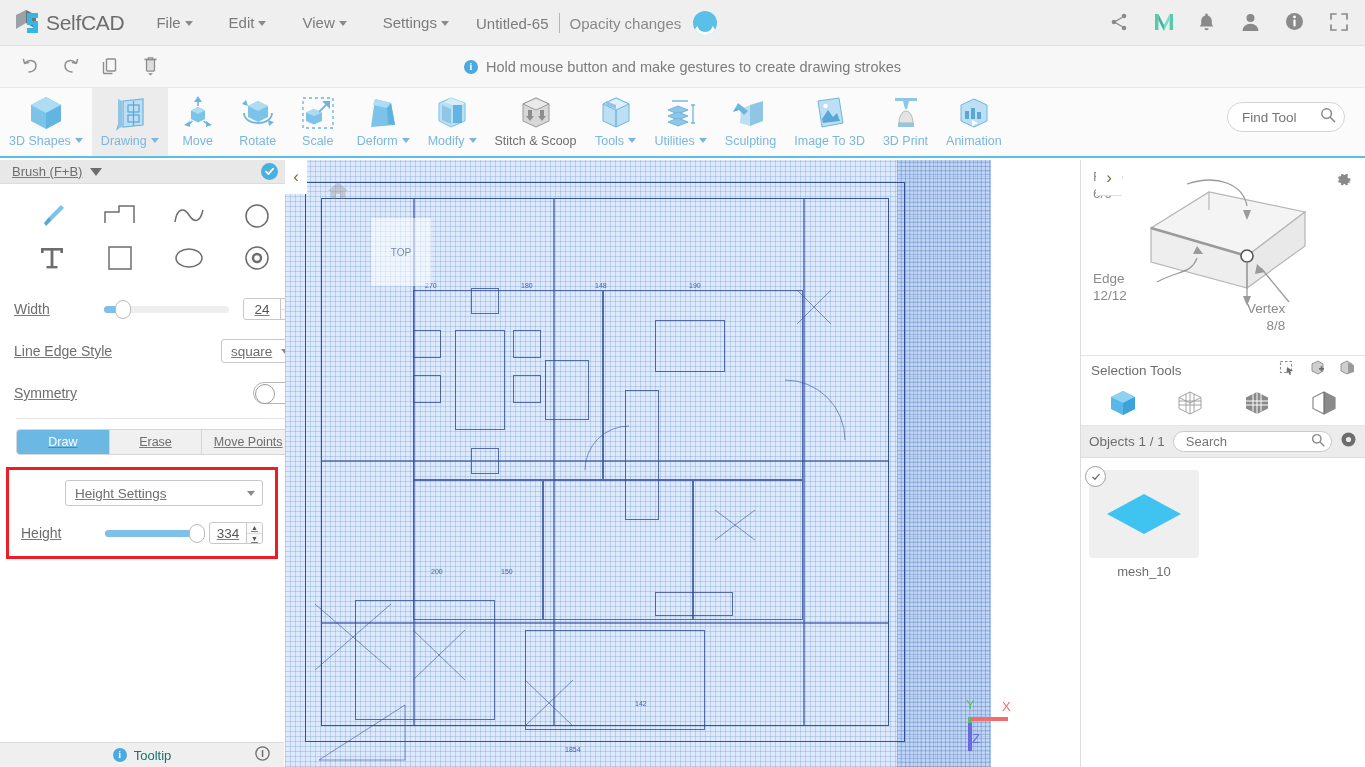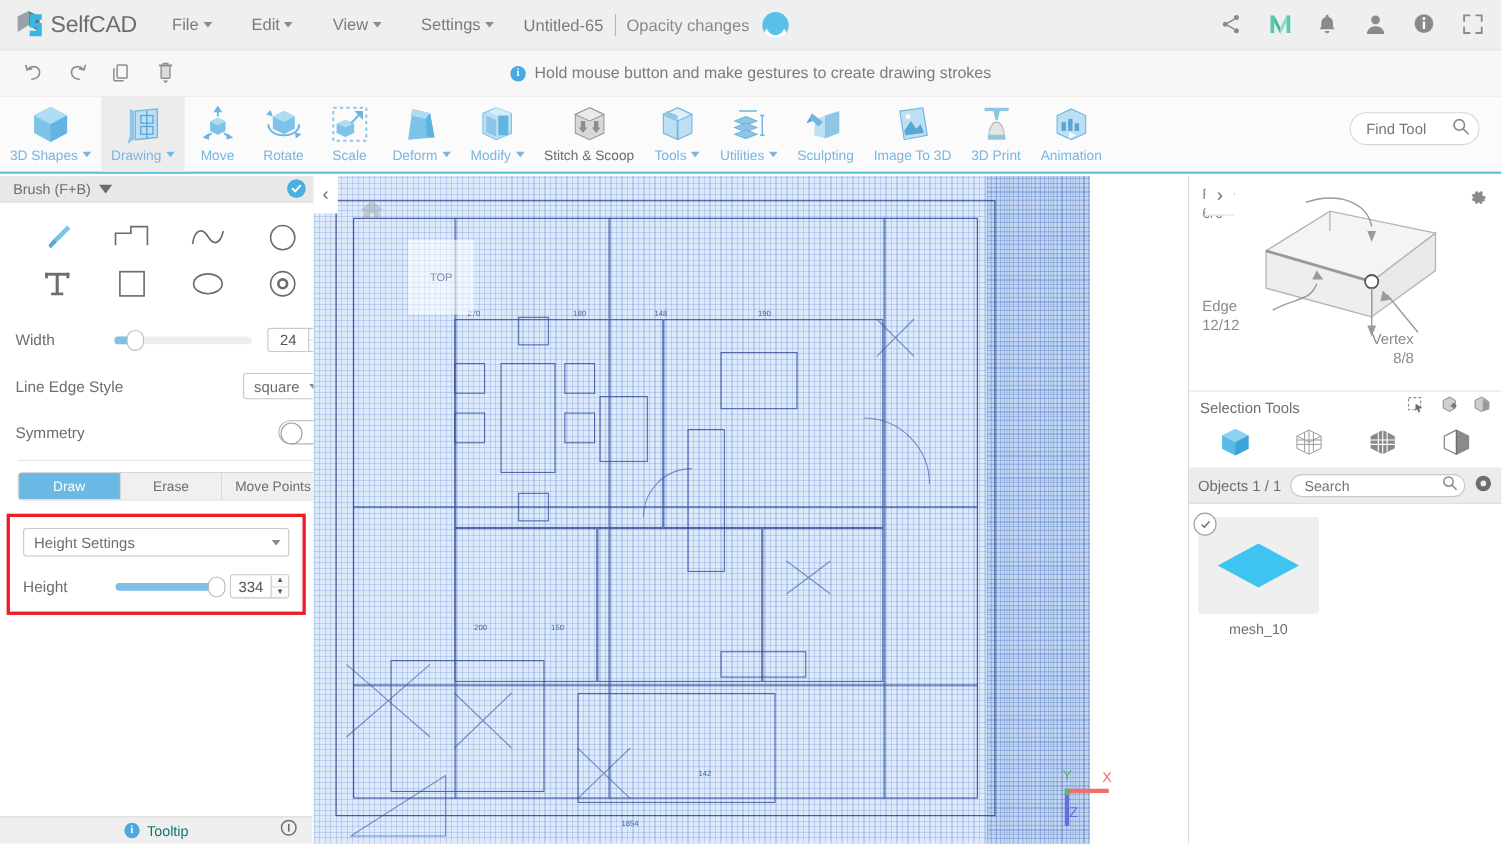--- a/index.html
+++ b/index.html
@@ -107,21 +107,21 @@
     justify-content: space-between; padding: 0 10px 0 14px;
   }
   .findtool input {
     border: none; outline: none; font-size: 13.5px; color: #9a9a9a;
     width: 78px; background: transparent; font-family: "Liberation Sans", sans-serif;
   }
 
   
   .leftpanel {
     position: absolute; top: 160px; left: 0; width: 312px; height: 607px;
-    background: #fff; border-right: 1px solid #dcdcdc;
+    background: #fff; border-right: 1px solid #dcdcdc; text-decoration: underline;
   }
   .lp-header {
     height: 24px; background: #e8e8e8; display: flex; align-items: center;
     padding: 0 8px 0 12px; border-bottom: 1px solid #dcdcdc;
   }
   .lp-title { font-size: 13px; color: #6d6d6d; }
   .tri-down {
     width: 0; height: 0; margin-left: 8px;
     border-left: 6px solid transparent; border-right: 6px solid transparent;
     border-top: 8px solid #6d6d6d;
@@ -172,21 +172,21 @@
   }
   .spin div {
     flex: 1; display: flex; align-items: center; justify-content: center;
     cursor: pointer; font-size: 7px; color: #555;
   }
   .spin div:first-child { border-bottom: 1px solid #ddd; }
   .sel-box {
     border: 1px solid #c8c8c8; border-radius: 3px; height: 24px;
     display: flex; align-items: center; justify-content: space-between;
     padding: 0 7px 0 9px; font-size: 13.5px; color: #6d6d6d;
-    background: #fff; cursor: pointer;
+    background: #fff; cursor: pointer; margin-left: 44px;
   }
   .toggle {
     width: 44px; height: 22px; border-radius: 12px; border: 1px solid #b5b5b5;
     background: #fff; position: relative; cursor: pointer;
   }
   .toggle::after {
     content: ""; position: absolute; left: 1px; top: 1px;
     width: 18px; height: 18px; border-radius: 50%;
     background: #fff; border: 1px solid #9e9e9e;
   }

